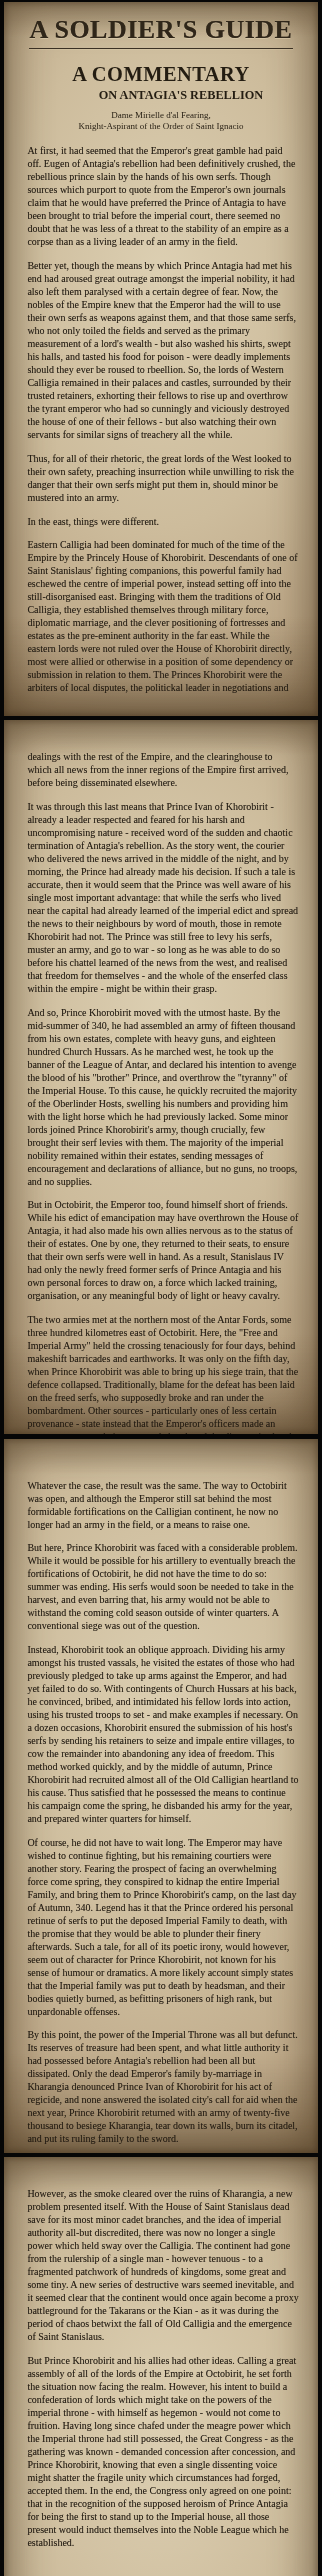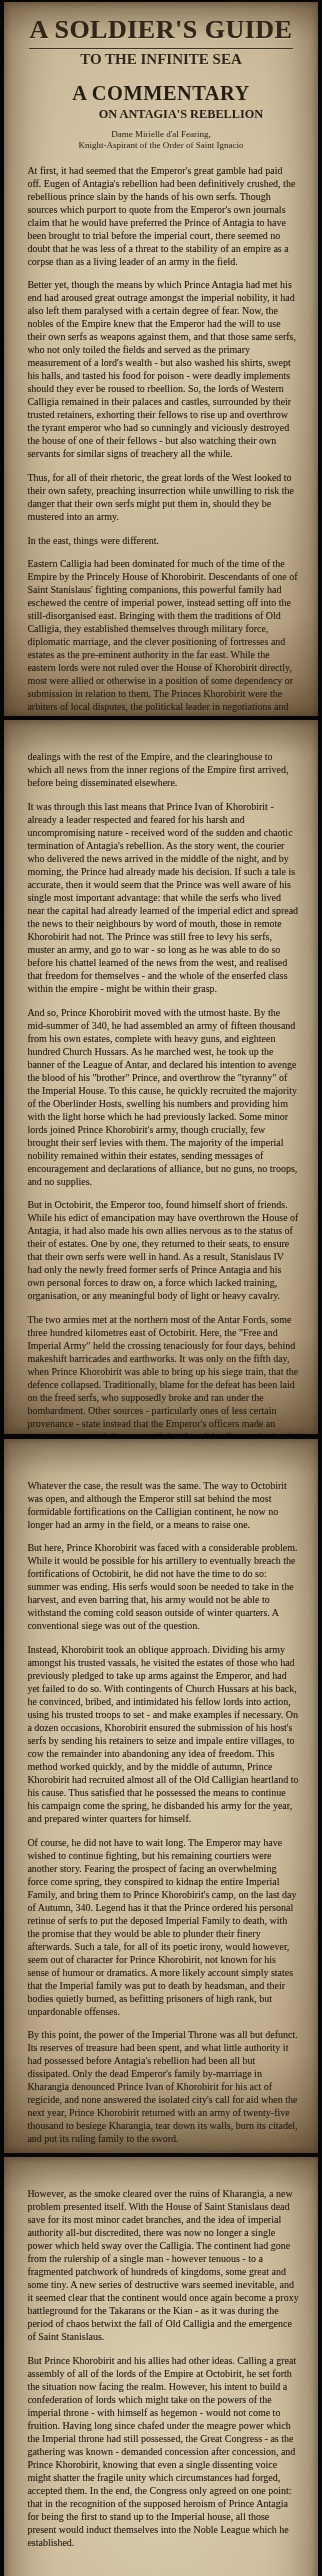--- a/index.html
+++ b/index.html
@@ -94,32 +94,31 @@
 </style>
 </head>
 <body>
 
 <div>
 
   <div class="page page-1">
     <div class="doc-header">
       <div class="title">A SOLDIER'S GUIDE</div>
       <div class="title-rule"></div>
-      <div class="subtitle">TO THE INFINITE SEA</div>
       <div class="commentary-title">A COMMENTARY</div>
       <div class="commentary-subtitle">ON ANTAGIA'S REBELLION</div>
       <div class="author-block">
         <div class="author-line">Dame Mirielle d'al Fearing,</div>
         <div class="author-line">Knight-Aspirant of the Order of Saint Ignacio</div>
       </div>
     </div>
     <div class="page-text first">
       <p>At first, it had seemed that the Emperor's great gamble had paid off. Eugen of Antagia's rebellion had been definitively crushed, the rebellious prince slain by the hands of his own serfs. Though sources which purport to quote from the Emperor's own journals claim that he would have preferred the Prince of Antagia to have been brought to trial before the imperial court, there seemed no doubt that he was less of a threat to the stability of an empire as a corpse than as a living leader of an army in the field.</p>
       <p>Better yet, though the means by which Prince Antagia had met his end had aroused great outrage amongst the imperial nobility, it had also left them paralysed with a certain degree of fear. Now, the nobles of the Empire knew that the Emperor had the will to use their own serfs as weapons against them, and that those same serfs, who not only toiled the fields and served as the primary measurement of a lord's wealth - but also washed his shirts, swept his halls, and tasted his food for poison - were deadly implements should they ever be roused to rbeellion. So, the lords of Western Calligia remained in their palaces and castles, surrounded by their trusted retainers, exhorting their fellows to rise up and overthrow the tyrant emperor who had so cunningly and viciously destroyed the house of one of their fellows - but also watching their own servants for similar signs of treachery all the while.</p>
-      <p>Thus, for all of their rhetoric, the great lords of the West looked to their own safety, preaching insurrection while unwilling to risk the danger that their own serfs might put them in, should they be mustered into an army.</p>
+      <p>Thus, for all of their rhetoric, the great lords of the West looked to their own safety, preaching insurrection while unwilling to risk the danger that their own serfs might put them in, should minor be mustered into an army.</p>
       <p>In the east, things were different.</p>
       <p>Eastern Calligia had been dominated for much of the time of the Empire by the Princely House of Khorobirit. Descendants of one of Saint Stanislaus' fighting companions, this powerful family had eschewed the centre of imperial power, instead setting off into the still-disorganised east. Bringing with them the traditions of Old Calligia, they established themselves through military force, diplomatic marriage, and the clever positioning of fortresses and estates as the pre-eminent authority in the far east. While the eastern lords were not ruled over the House of Khorobirit directly, most were allied or otherwise in a position of some dependency or submission in relation to them. The Princes Khorobirit were the arbiters of local disputes, the politickal leader in negotiations and</p>
     </div>
   </div>
 
   <div class="page page-2">
     <div class="page-text">
       <p>dealings with the rest of the Empire, and the clearinghouse to which all news from the inner regions of the Empire first arrived, before being disseminated elsewhere.</p>
       <p>It was through this last means that Prince Ivan of Khorobirit - already a leader respected and feared for his harsh and uncompromising nature - received word of the sudden and chaotic termination of Antagia's rebellion. As the story went, the courier who delivered the news arrived in the middle of the night, and by morning, the Prince had already made his decision. If such a tale is accurate, then it would seem that the Prince was well aware of his single most important advantage: that while the serfs who lived near the capital had already learned of the imperial edict and spread the news to their neighbours by word of mouth, those in remote Khorobirit had not. The Prince was still free to levy his serfs, muster an army, and go to war - so long as he was able to do so before his chattel learned of the news from the west, and realised that freedom for themselves - and the whole of the enserfed class within the empire - might be within their grasp.</p>
       <p>And so, Prince Khorobirit moved with the utmost haste. By the mid-summer of 340, he had assembled an army of fifteen thousand from his own estates, complete with heavy guns, and eighteen hundred Church Hussars. As he marched west, he took up the banner of the League of Antar, and declared his intention to avenge the blood of his "brother" Prince, and overthrow the "tyranny" of the Imperial House. To this cause, he quickly recruited the majority of the Oberlinder Hosts, swelling his numbers and providing him with the light horse which he had previously lacked. Some minor lords joined Prince Khorobirit's army, though crucially, few brought their serf levies with them. The majority of the imperial nobility remained within their estates, sending messages of encouragement and declarations of alliance, but no guns, no troops, and no supplies.</p>

